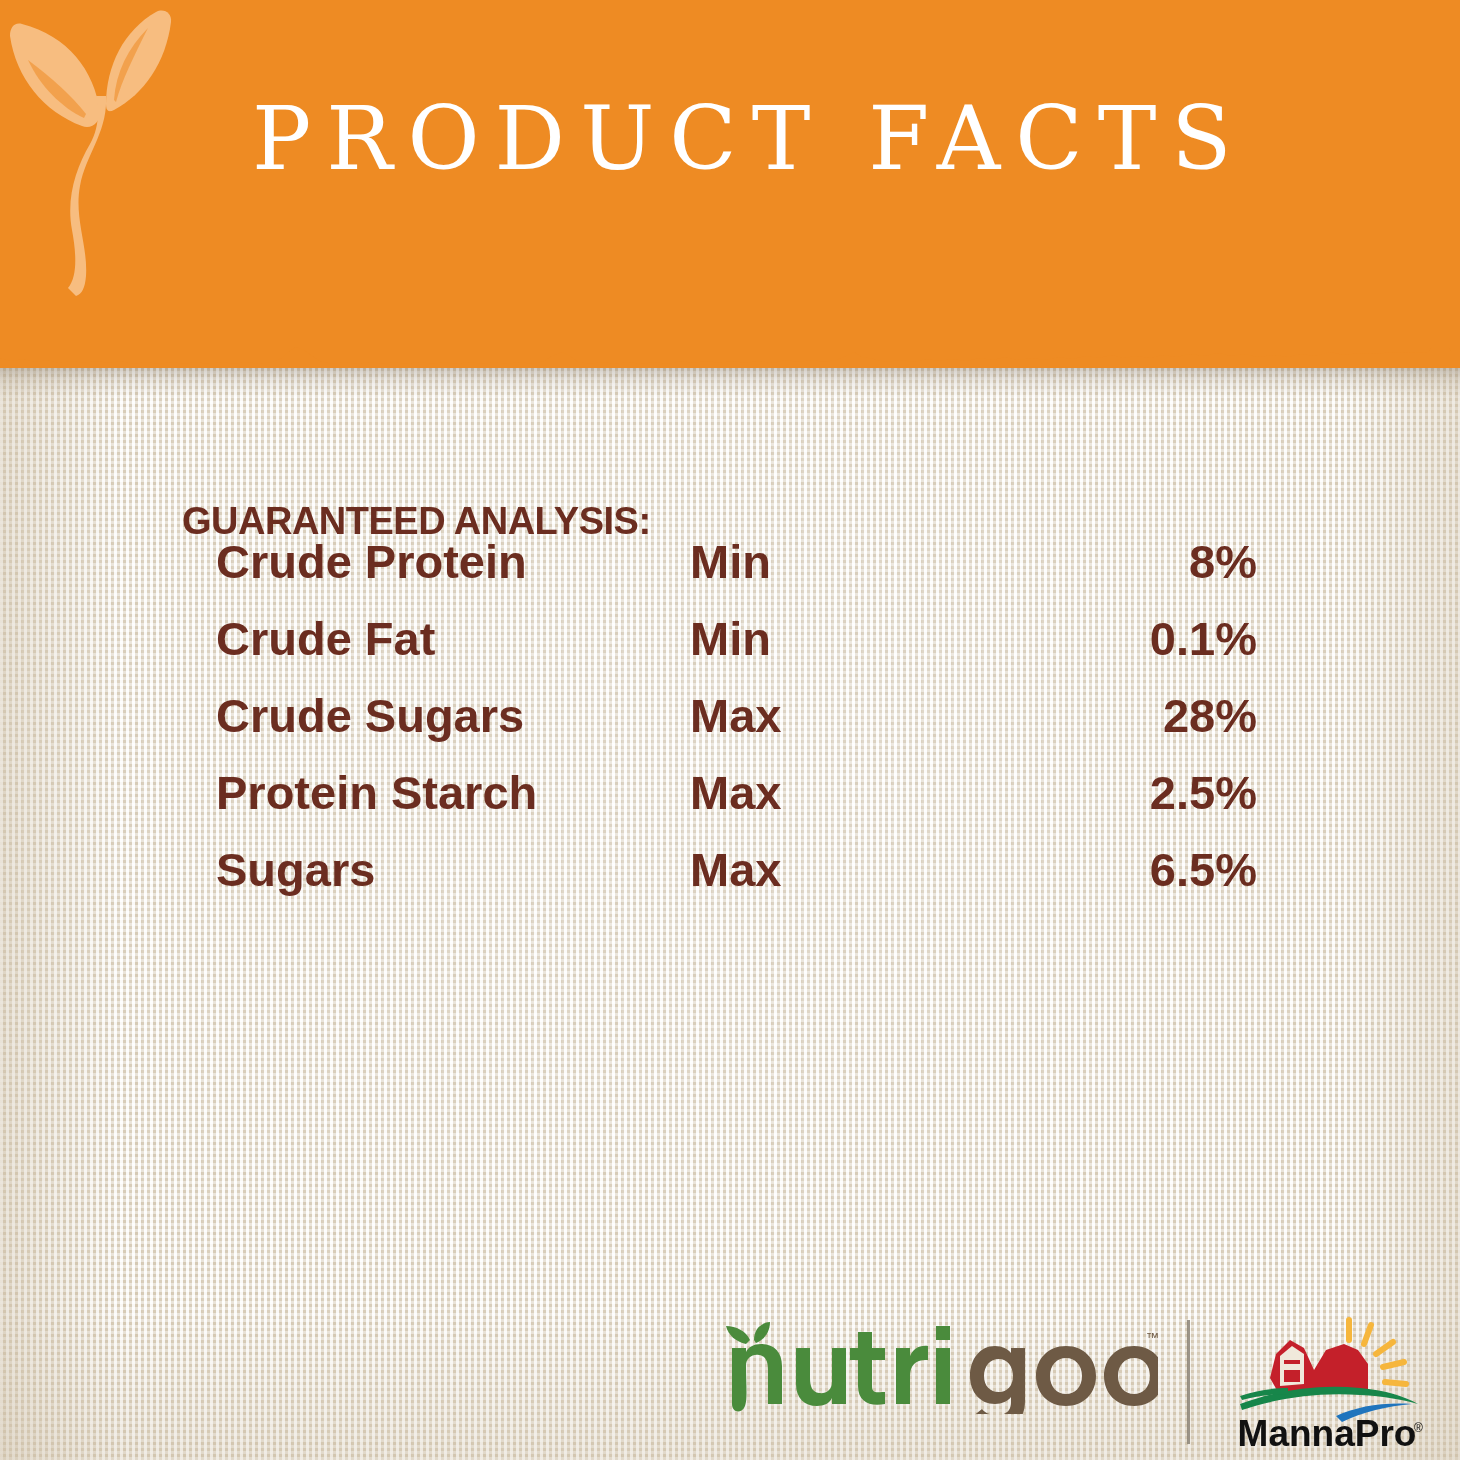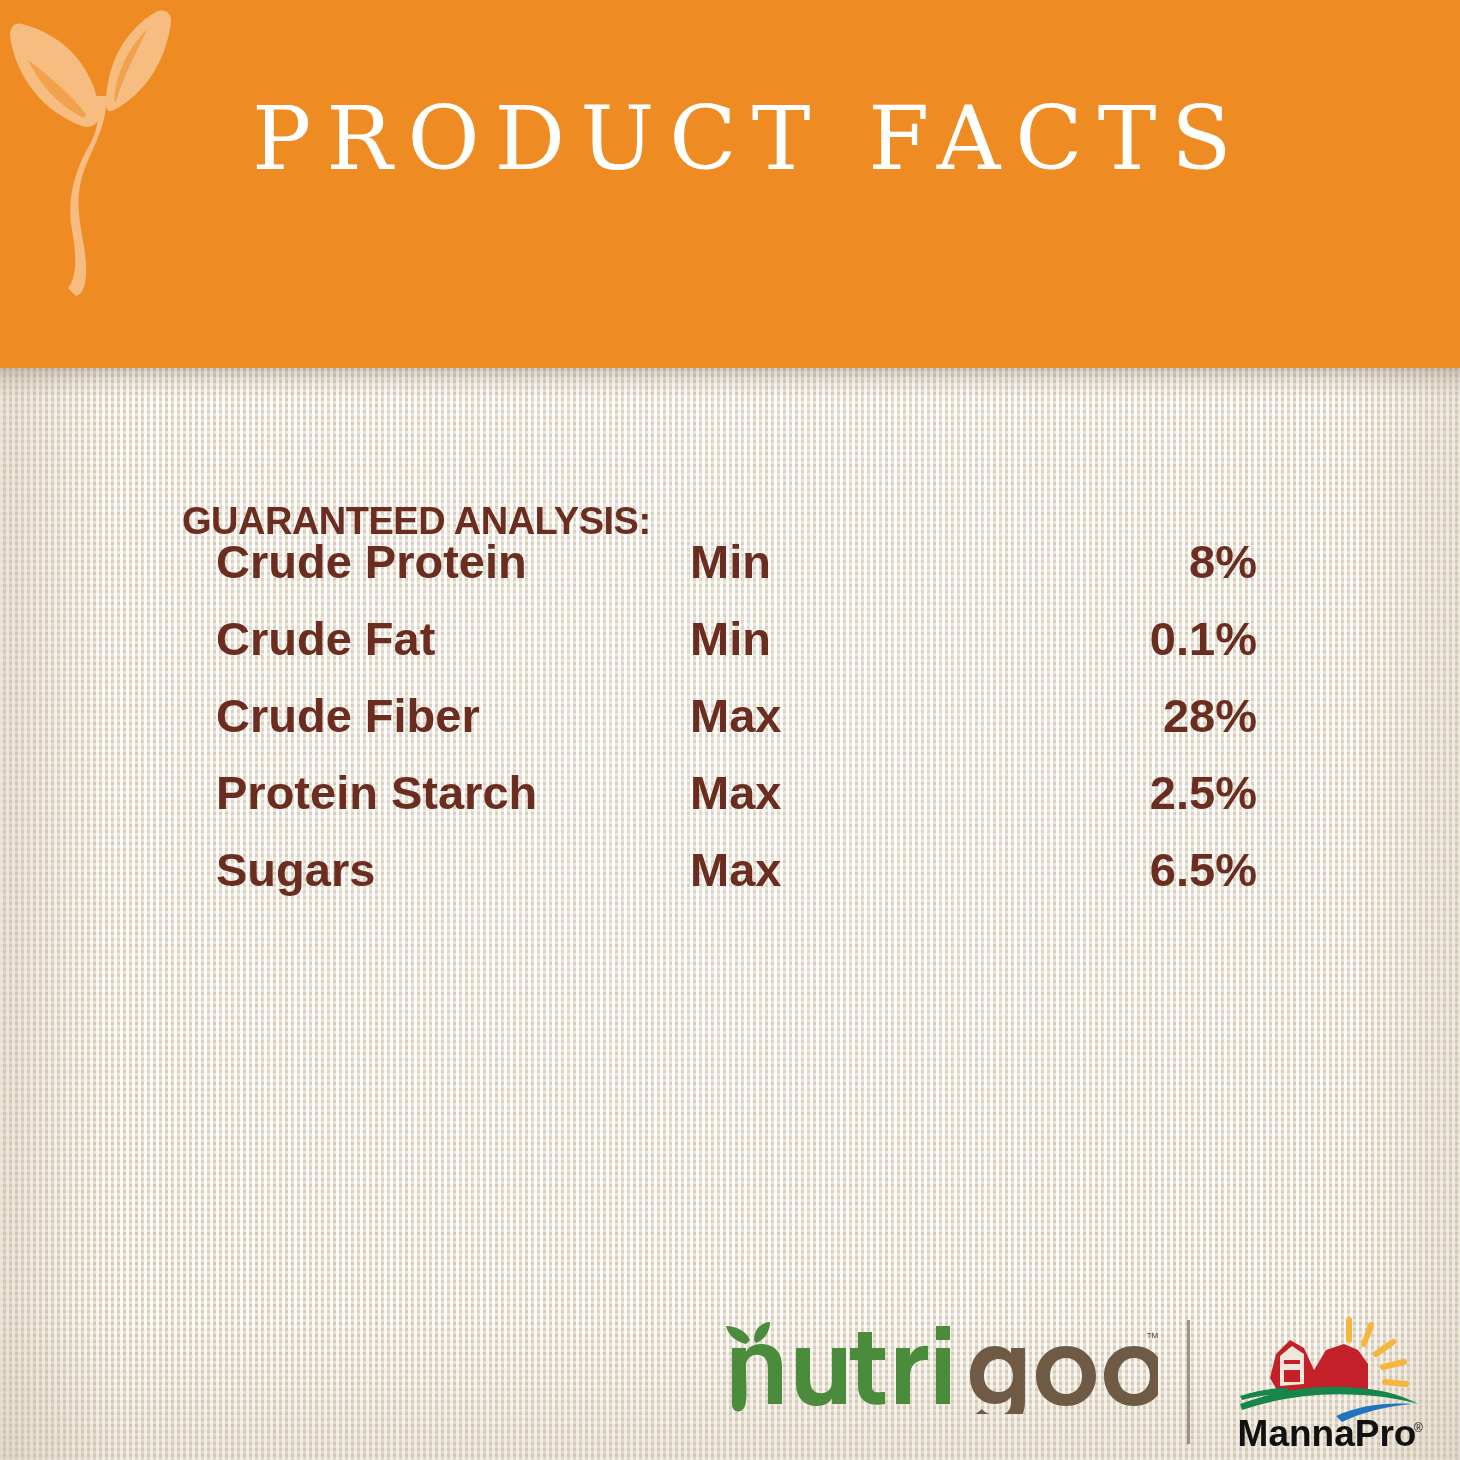--- a/index.html
+++ b/index.html
@@ -302,21 +302,21 @@
         <span class="ga-value">8%</span>
       </div>
 
       <div class="ga-row">
         <span class="ga-nutrient">Crude Fat</span>
         <span class="ga-qualifier">Min</span>
         <span class="ga-value">0.1%</span>
       </div>
 
       <div class="ga-row">
-        <span class="ga-nutrient">Crude Fiber</span>
+        <span class="ga-nutrient">Crude Sugars</span>
         <span class="ga-qualifier">Max</span>
         <span class="ga-value">28%</span>
       </div>
 
       <div class="ga-row">
         <span class="ga-nutrient">Protein Starch</span>
         <span class="ga-qualifier">Max</span>
         <span class="ga-value">2.5%</span>
       </div>
 

